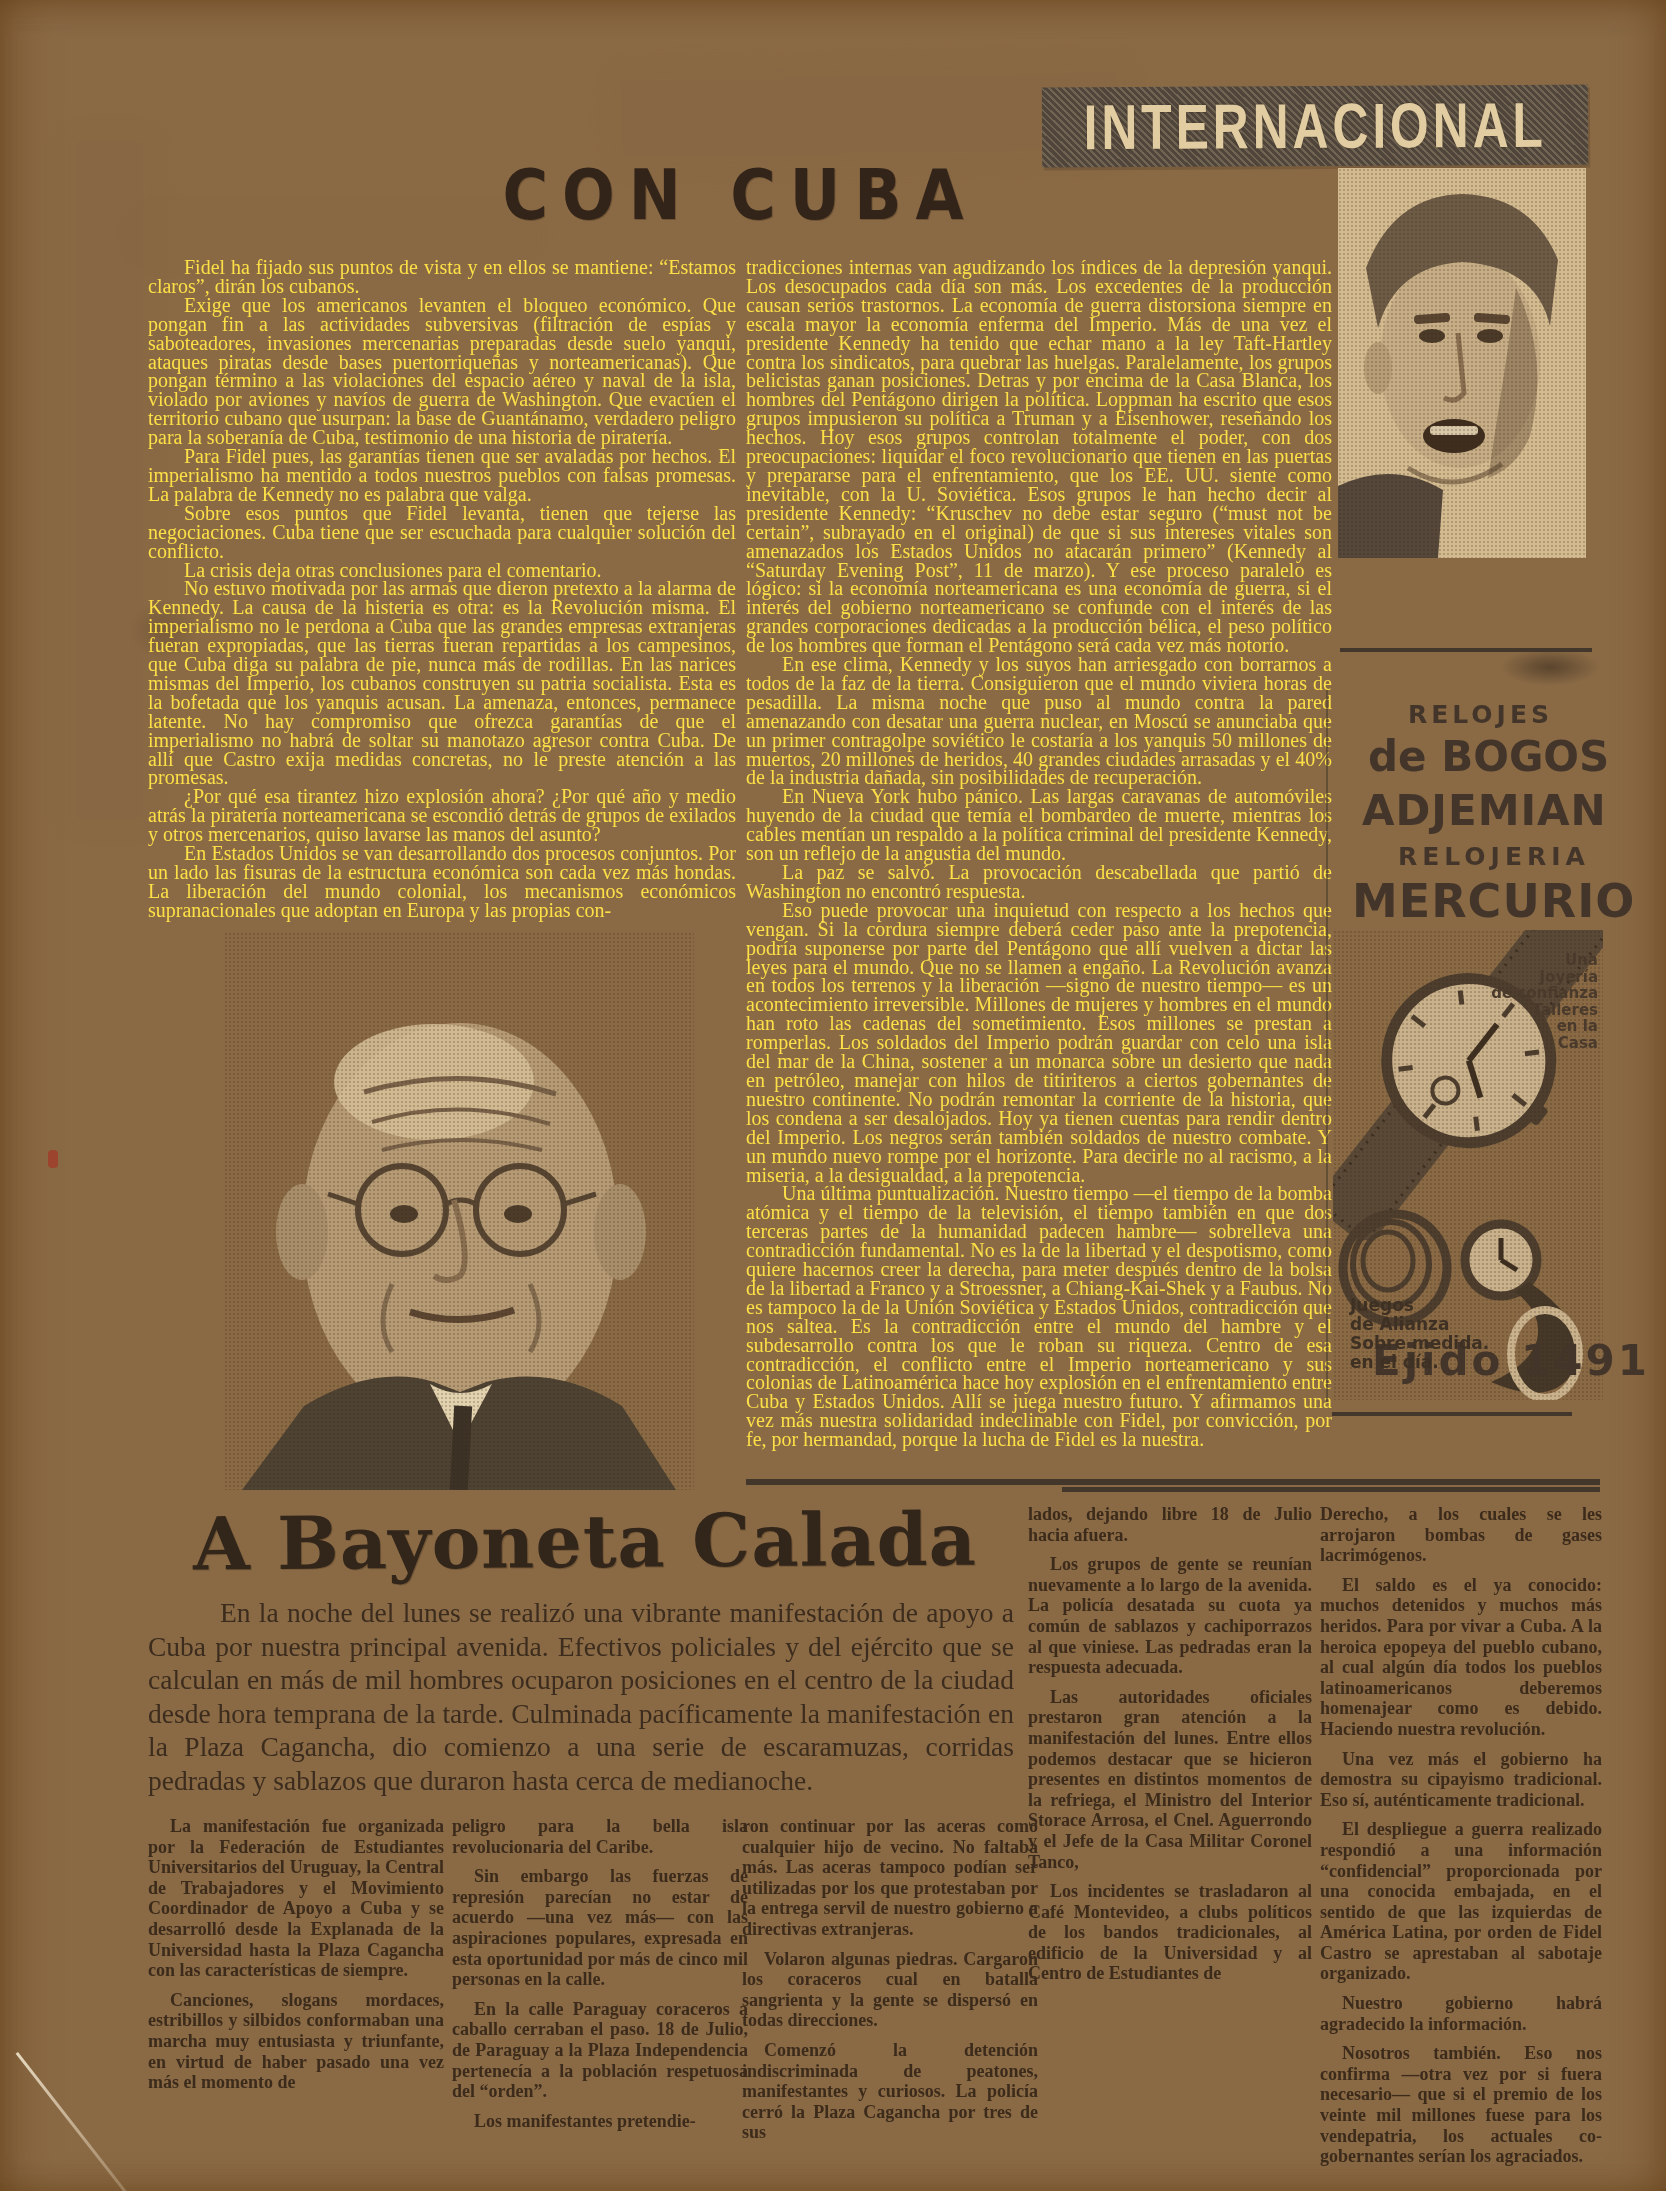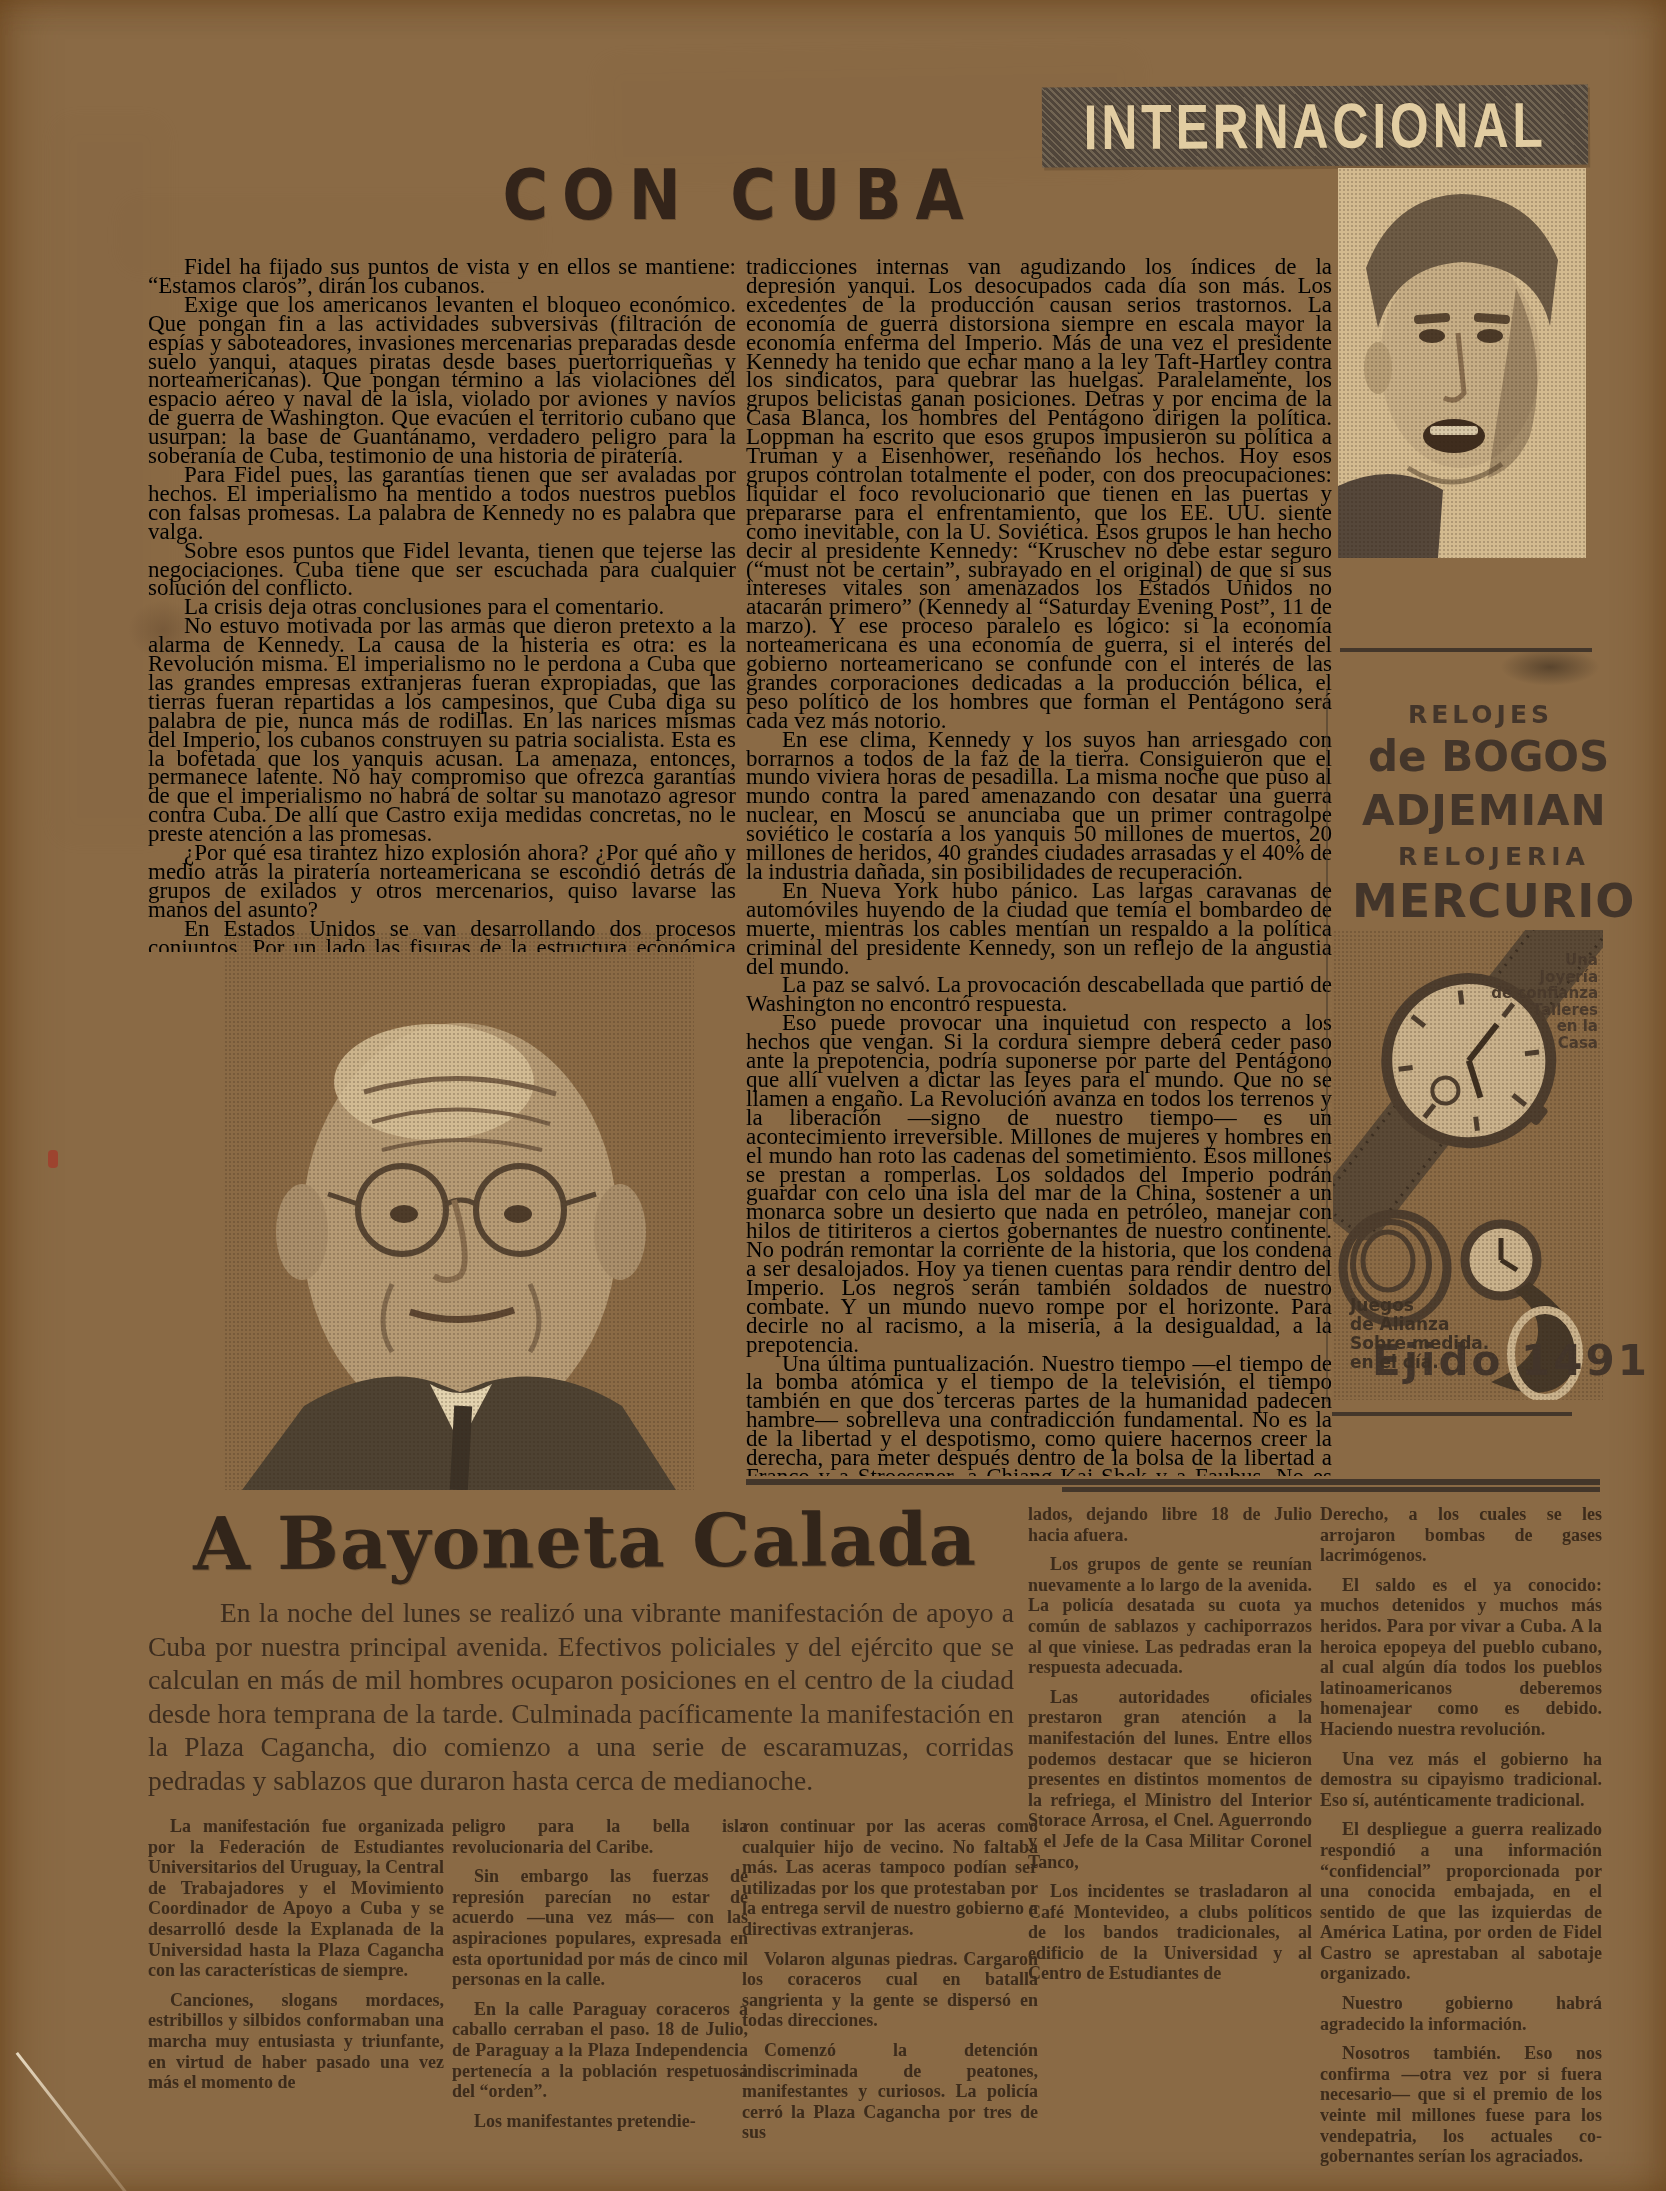--- a/index.html
+++ b/index.html
@@ -28,22 +28,22 @@
     letter-spacing:4px;color:#e2cda2;transform:scale(.96,1.22);white-space:nowrap;
     text-shadow:0 0 2px rgba(40,30,20,.6);}
   
   .h-concuba{position:absolute;left:430px;top:158px;width:620px;margin:0;text-align:center;
     font-family:"DejaVu Sans",sans-serif;font-weight:bold;font-size:62px;letter-spacing:14px;
     color:#33241a;transform:scaleY(1.12);text-shadow:1px 1px 0 rgba(60,40,20,.35);}
   .h-bayoneta{position:absolute;left:150px;top:1498px;width:870px;margin:0;text-align:center;
     font-family:"DejaVu Serif",serif;font-weight:bold;font-size:73px;letter-spacing:1px;
     color:#32251a;transform:rotate(-.35deg);text-shadow:1px 1px 0 rgba(60,40,20,.3);}
   
-  .col{position:absolute;text-align:justify;font-size:23px;line-height:18.9px;
-    overflow:hidden;color:#000000;}
+  .col{position:absolute;text-align:justify;font-size:20px;line-height:18.9px;
+    overflow:hidden;color:#fde047;}
   .col p{margin:0;text-indent:36px;}
   .col.cont p:first-child{text-indent:0;}
   .col1{left:148px;top:258px;width:588px;height:694px;}
   .col2{left:746px;top:258px;width:586px;height:1218px;}
   
   .lede{position:absolute;left:148px;top:1596px;width:866px;margin:0;text-align:justify;
     font-size:27.5px;line-height:33.5px;color:#3c2c1e;text-indent:72px;}
   .bcol{position:absolute;text-align:justify;font-size:18px;line-height:20.6px;font-weight:bold;
     color:#3c2b1b;overflow:hidden;}
   .bcol p{margin:0 0 9px 0;text-indent:22px;}

